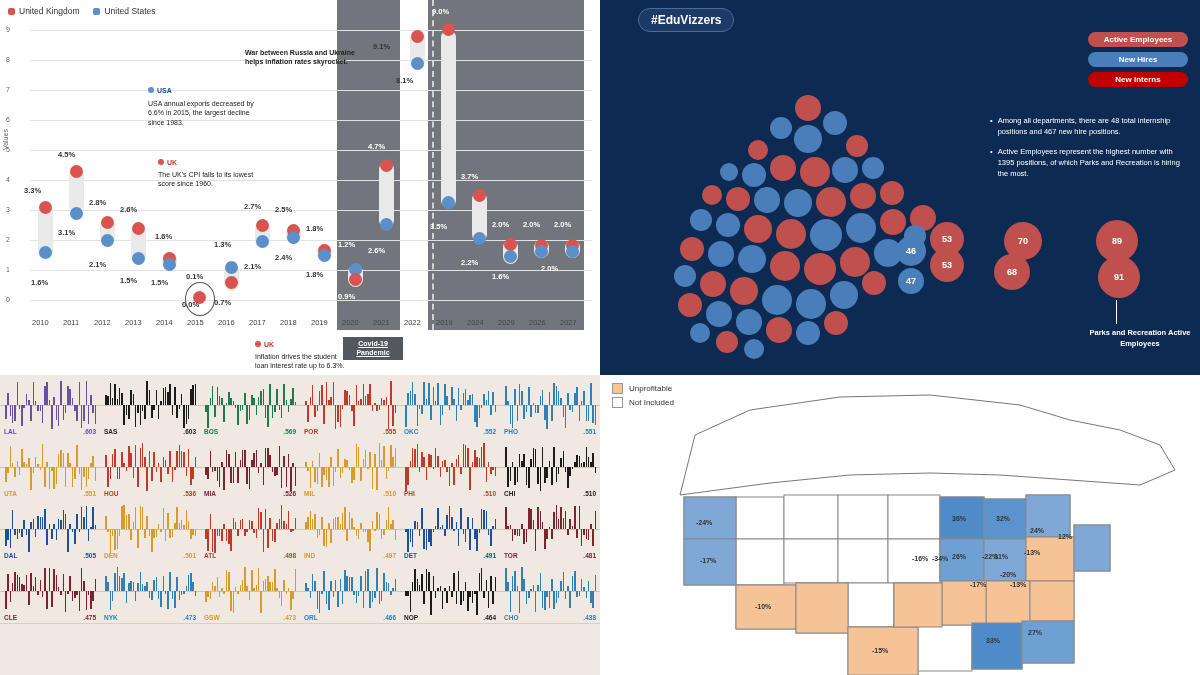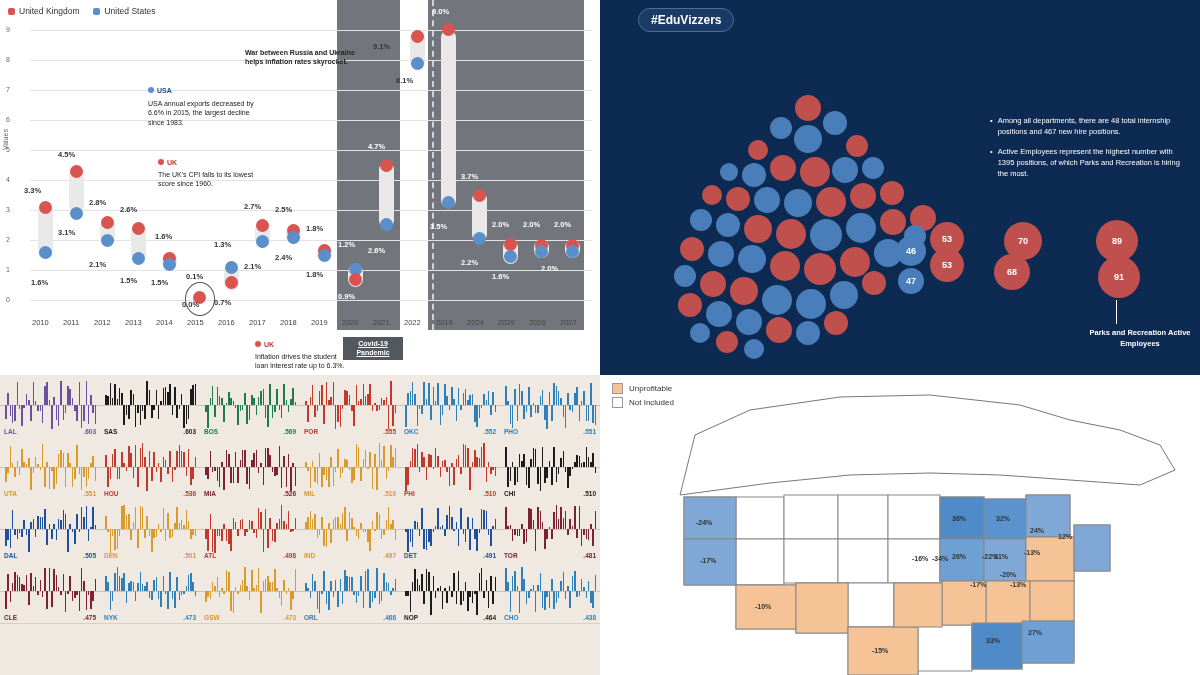--- a/index.html
+++ b/index.html
@@ -238,20 +238,25 @@
       <div class="note" style="left:343px;top:337px;width:56px;font-weight:bold;text-align:center;color:#fff;background:#53585f;padding:2px;"><span class="u">Covid-19 Pandemic</span></div>
       <div class="note" style="left:468px;top:345px;font-weight:bold;color:#fff;"><span class="u">Future Forcast</span></div>
     </div>
   </div>
 
   <div class="p2">
     <div style="position:absolute;left:38px;top:8px;">
       <span class="pill">#EduVizzers</span>
     </div>
 
+    <div style="position:absolute;right:12px;top:32px;width:100px;">
+      <div class="legpill" style="background:#c0504d;margin-bottom:5px;">Active Employees</div>
+      <div class="legpill" style="background:#4a7ebb;margin-bottom:5px;">New Hires</div>
+      <div class="legpill" style="background:#c00000;">New Interns</div>
+    </div>
 
     <div class="bullets" style="position:absolute;left:390px;top:115px;width:190px;">
       <div style="margin-bottom:8px;display:flex;gap:5px;">
           <span>•</span>
           <span>Among all departments, there are 48 total internship positions and 467 new hire positions.</span>
         </div>
       <div style="display:flex;gap:5px;">
           <span>•</span>
           <span>Active Employees represent the highest number with 1395 positions, of which Parks and Recreation is hiring the most.</span>
         </div>

